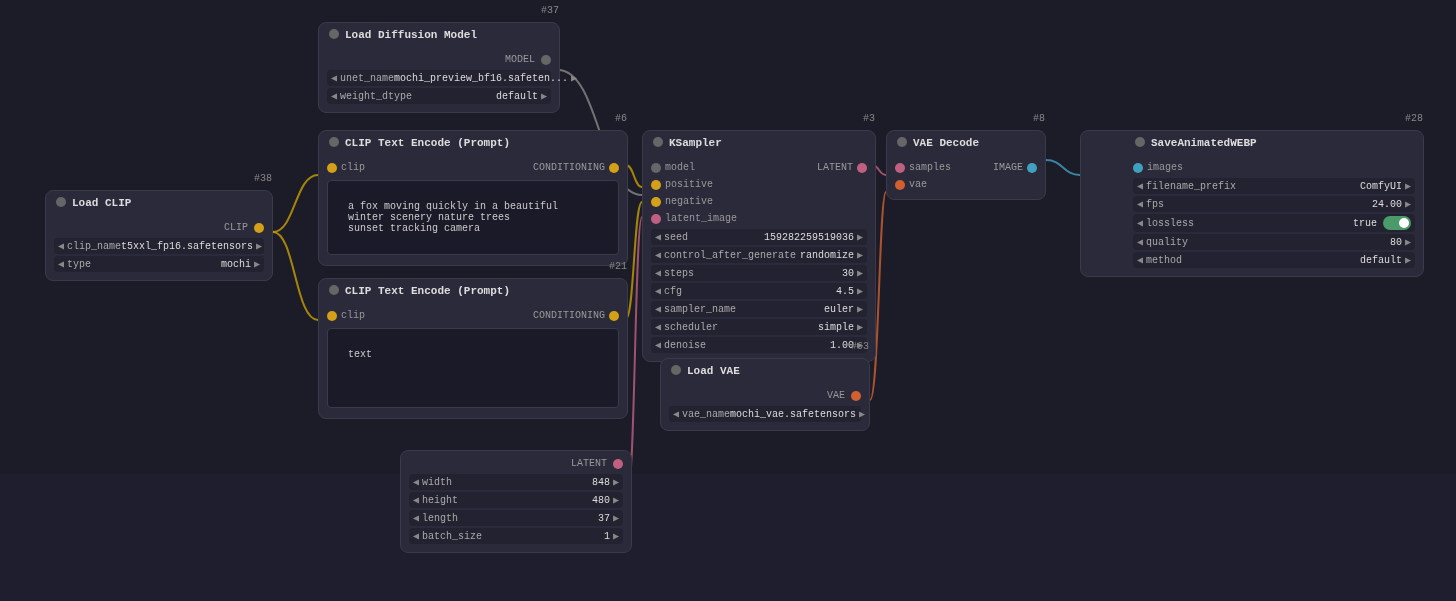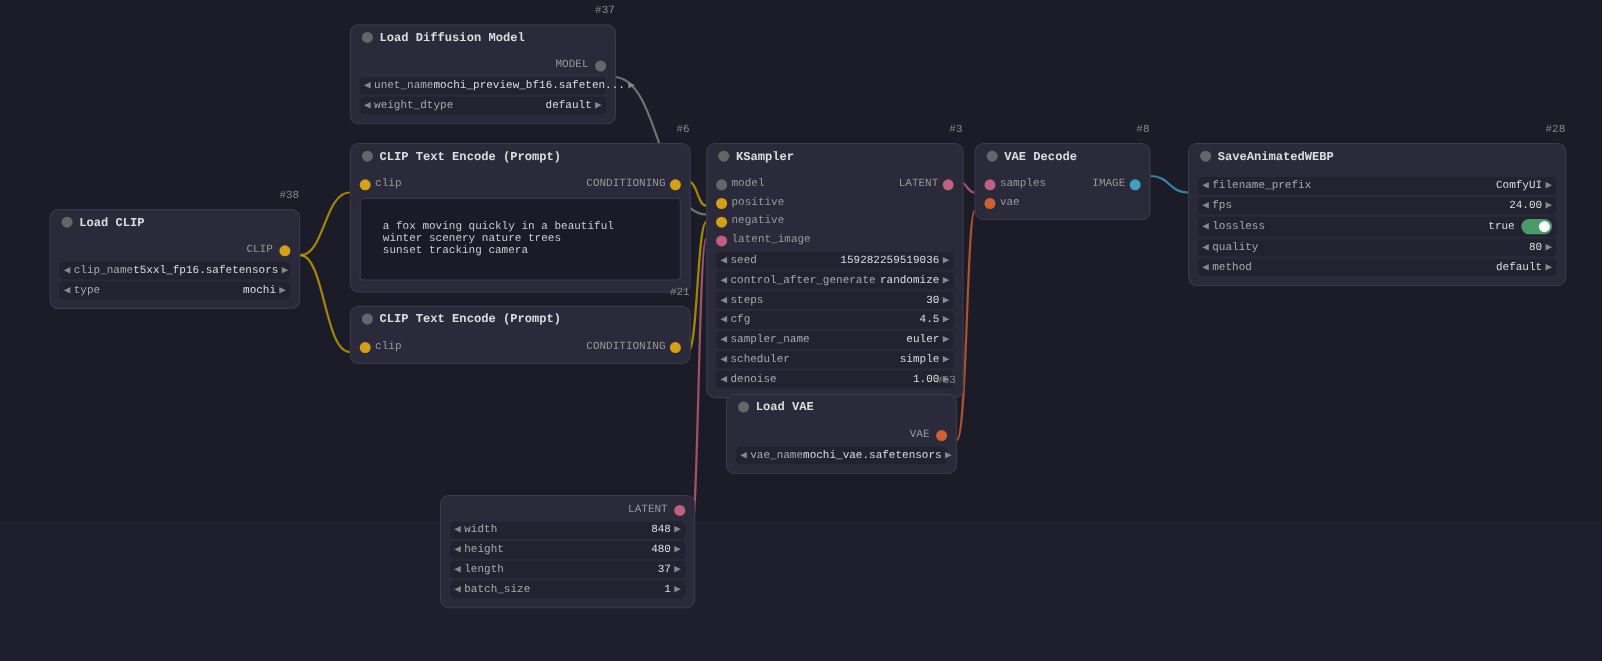--- a/index.html
+++ b/index.html
@@ -266,20 +266,21 @@
       <div class="port-row" style="justify-content:space-between;">
         <div style="display:flex;align-items:center;gap:4px;">
           <div class="connector-dot dot-yellow"></div>
           <span class="port-label">clip</span>
         </div>
         <div style="display:flex;align-items:center;gap:4px;">
           <span class="port-out-label" style="width:auto;">CONDITIONING</span>
           <div class="connector-dot dot-yellow"></div>
         </div>
       </div>
+      <div class="textarea-node" style="min-height:80px;">text</div>
     </div>
   </div>
 
   <div class="node" style="left:642px; top:130px; width:234px;">
     <div class="node-id">#3</div>
     <div class="node-header">
       <div class="node-dot dot-gray"></div>
       <span>KSampler</span>
     </div>
     <div class="node-body">
@@ -367,27 +368,31 @@
           <div class="connector-dot dot-cyan"></div>
         </div>
       </div>
       <div class="port-row">
         <div class="connector-dot dot-orange" style="margin-right:4px;"></div>
         <span class="port-label">vae</span>
       </div>
     </div>
   </div>
 
-  <div class="node" style="left:1080px; top:130px; width:344px;">
+  <div class="node" style="left:1080px; top:130px; width:344px;padding-left:44px;">
     <div class="node-id">#28</div>
     <div class="node-header">
       <div class="node-dot dot-gray"></div>
       <span>SaveAnimatedWEBP</span>
     </div>
     <div class="node-body">
+      <div class="port-row">
+        <div class="connector-dot dot-cyan" style="margin-right:4px;"></div>
+        <span class="port-label">images</span>
+      </div>
       <div class="param-row">
         <span class="param-arrow-left">◀</span>
         <span class="param-name">filename_prefix</span>
         <span class="param-value">ComfyUI</span>
         <span class="param-arrow-right">▶</span>
       </div>
       <div class="param-row">
         <span class="param-arrow-left">◀</span>
         <span class="param-name">fps</span>
         <span class="param-value">24.00</span>

